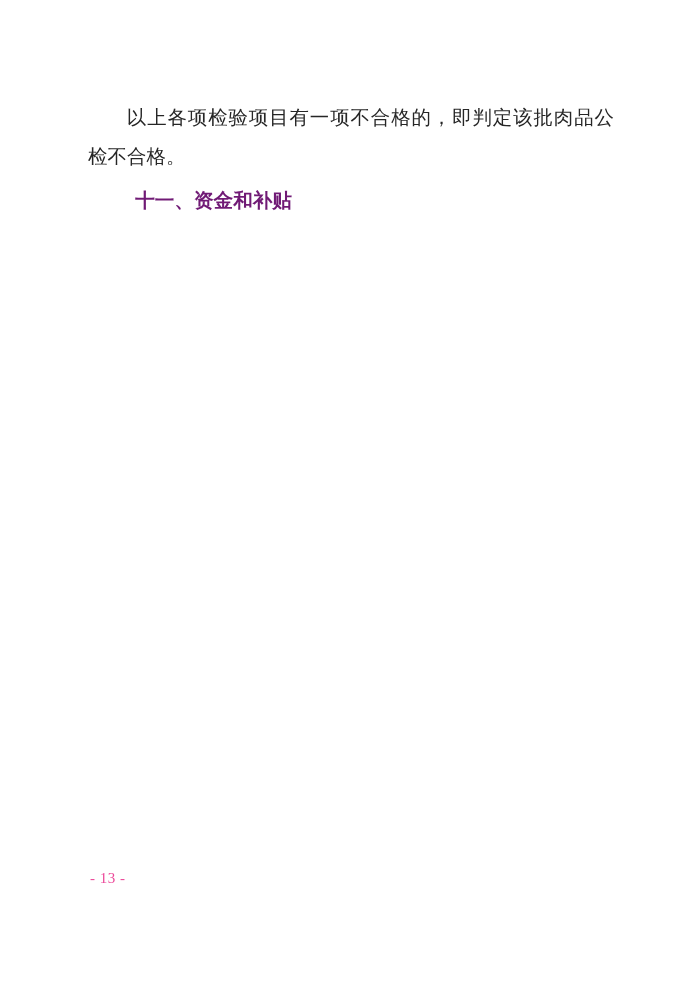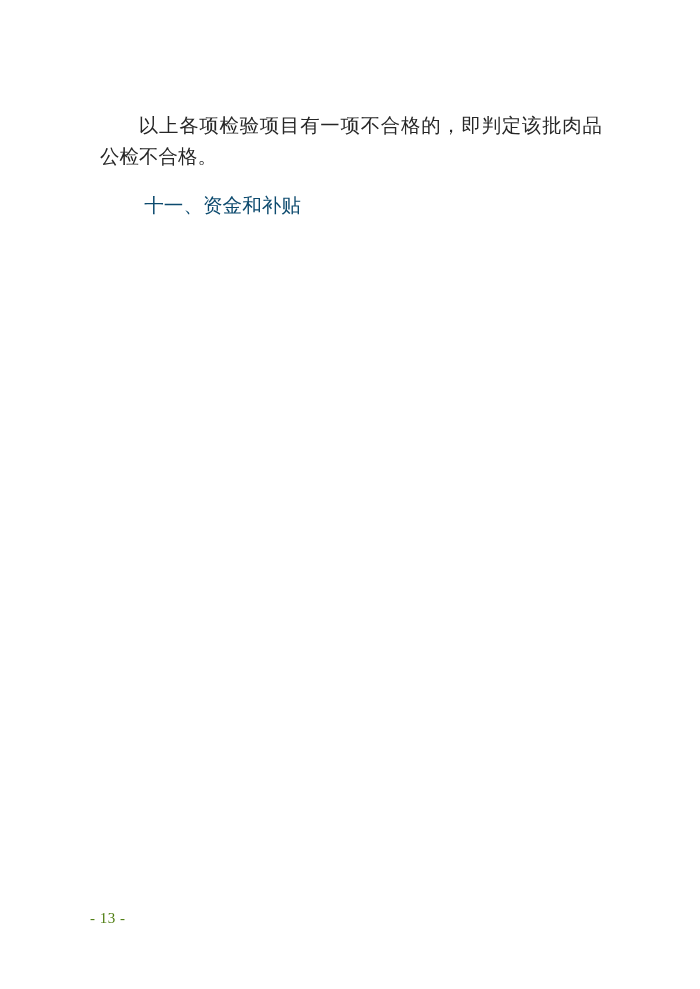--- a/index.html
+++ b/index.html
@@ -16,43 +16,43 @@
     font-family: "Liberation Serif", "DejaVu Serif", serif;
     color: #262626;
   }
   .content {
     position: absolute;
     left: 88px;
     top: 98px;
     width: 526px;
   }
   .para {
-    margin: 12px;
+    margin: 0;
     font-size: 19.4px;
-    line-height: 31px;
+    line-height: 39px;
     text-align: justify;
     text-indent: 2em;
     letter-spacing: 0.1px;
   }
   .heading {
-    margin: 17px;
+    margin: 8px;
     font-size: 19.6px;
     line-height: 33.35px;
-    font-weight: 400;
+    font-weight: 700;
     font-family: "Liberation Sans", "DejaVu Sans", sans-serif;
     text-indent: 2em;
-    color: #0c4a6e;
+    color: #701a75;
   }
   .footer {
     position: absolute;
     left: 90px;
-    top: 908px;
+    top: 868px;
     font-size: 15px;
     line-height: 20px;
-    color: #4d7c0f;
+    color: #ec4899;
     font-family: "Liberation Serif", "DejaVu Serif", serif;
     letter-spacing: 0.5px;
   }
 </style>
 </head>
 <body>
 
 <div class="page">
   <main class="content">
     <p class="para">以上各项检验项目有一项不合格的，即判定该批肉品公检不合格。</p>

